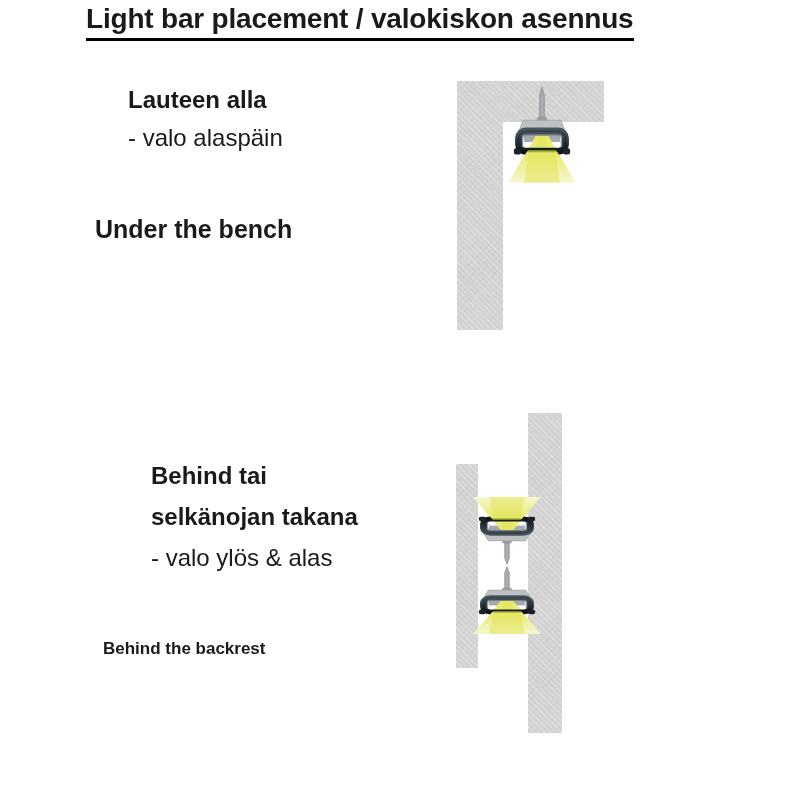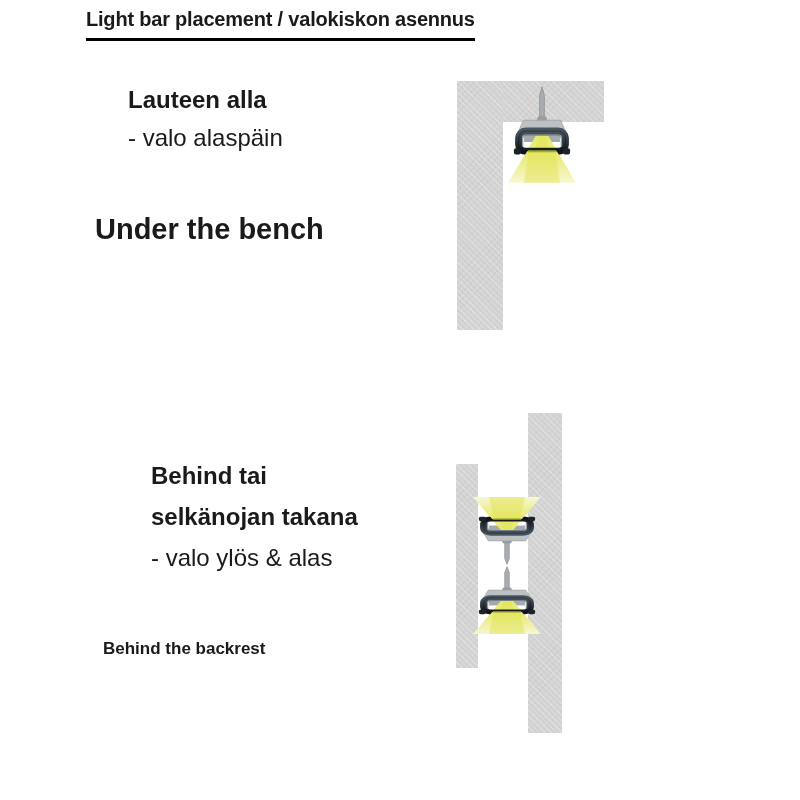--- a/index.html
+++ b/index.html
@@ -3,27 +3,27 @@
 <meta charset="utf-8">
 <style>
   :root{
     --board:#d3d3d3; --text:#1a1a1a; --bracket:#bdc1c3;
   }
   html,body{margin:0;padding:0;background:#fff;}
   #page{position:relative;width:800px;height:800px;background:#fff;overflow:hidden;
         font-family:"Liberation Sans","DejaVu Sans",sans-serif;color:var(--text);}
   .abs{position:absolute;}
   
-  #title{left:86px;top:2px;font-size:20px;font-weight:bold;line-height:34px;
+  #title{left:86px;top:2px;font-size:28px;font-weight:bold;line-height:34px;
          border-bottom:3px solid #000;padding-bottom:2px;letter-spacing:-0.2px;text-align:right;}
   
   .fi-block{font-size:24px;line-height:38px;}
   .b{font-weight:bold;}
   #fi1{left:128px;top:81px;width:250px;}
-  #en1{left:95px;top:212px;font-size:29px;line-height:34px;}
+  #en1{left:95px;top:212px;font-size:25px;line-height:34px;}
   #fi2{left:151px;top:455px;line-height:41px;}
   #en2{left:103px;top:631px;font-size:17px;line-height:35px;}
   
   .board{position:absolute;background:var(--board);
          background-image:
            repeating-linear-gradient(45deg, rgba(255,255,255,.28) 0 1px, rgba(0,0,0,0) 1px 4px),
            repeating-linear-gradient(-45deg, rgba(0,0,0,.03) 0 1px, rgba(0,0,0,0) 1px 5px);}
   .fixture{position:absolute;overflow:visible;}
   #defs-svg{position:absolute;width:0;height:0;}
 </style>

